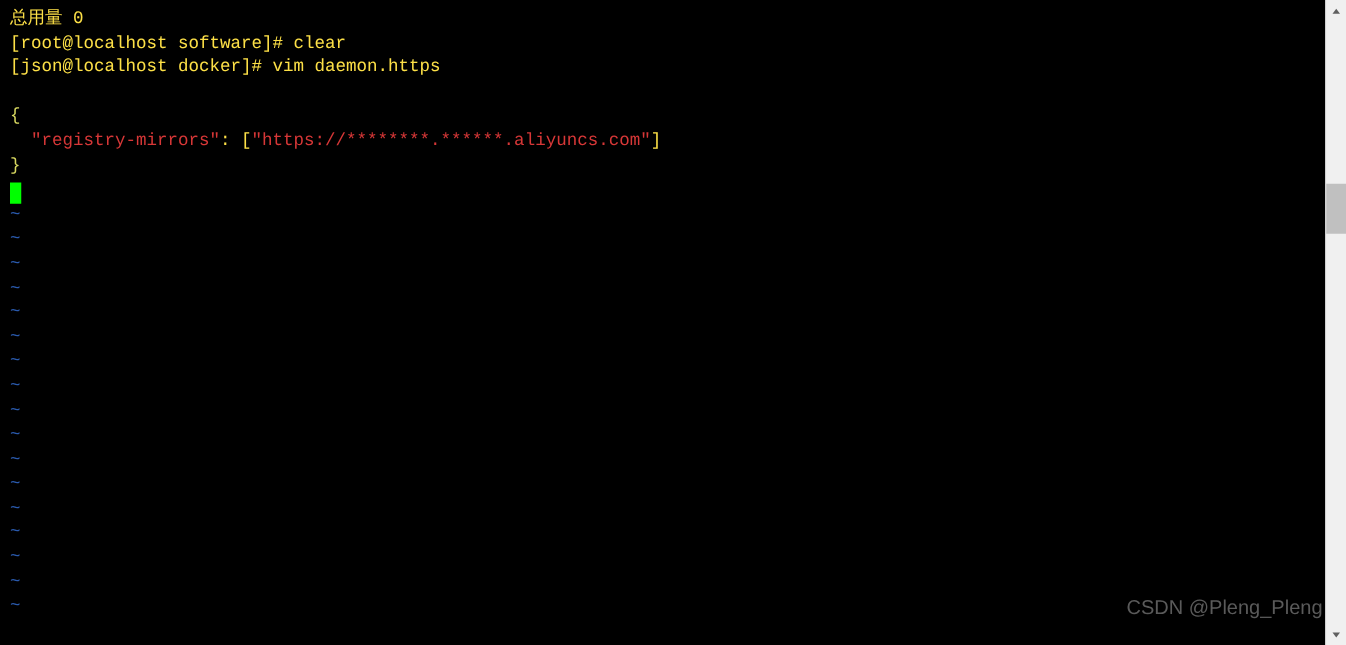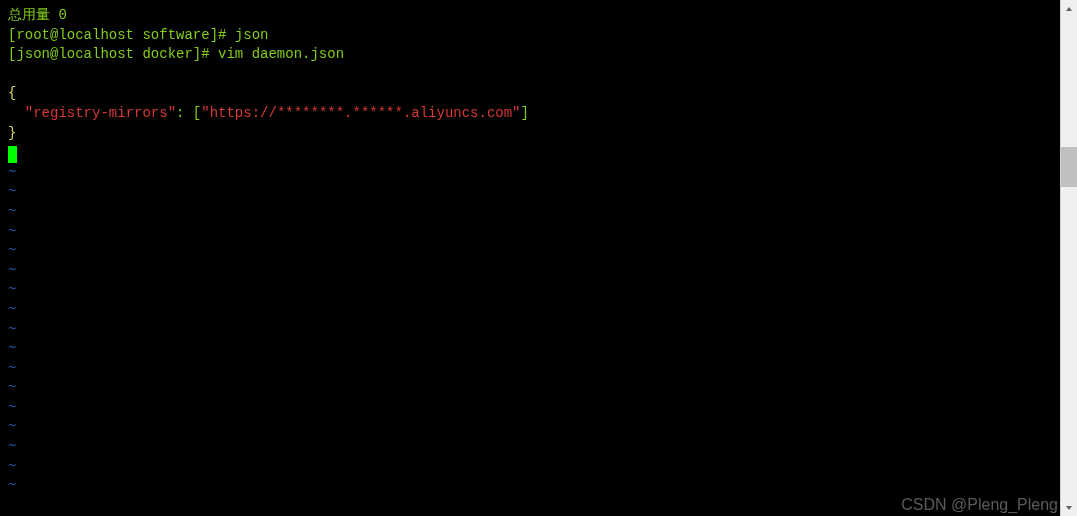--- a/index.html
+++ b/index.html
@@ -55,49 +55,49 @@
       position: absolute;
       top: 27%;
       width: 100%;
       height: 40px;
       background: #c0c0c0;
     }
     .line {
       white-space: pre;
       min-height: 19px;
     }
-    .white { color: #84cc16; }
+    .white { color: #fde047; }
     .yellow { color: #d7d75f; }
     .red { color: #d73737; }
     .blue { color: #2a5aad; }
     .cursor-block {
       display: inline-block;
       width: 9px;
       height: 17px;
       background: #00ff00;
       vertical-align: bottom;
     }
     .watermark {
       position: absolute;
-      bottom: 0;
+      bottom: 18px;
       right: 2px;
       color: #808080;
       font-size: 16px;
       font-family: Arial, sans-serif;
       opacity: 0.7;
     }
   </style>
 </head>
 <body>
 
 <div class="terminal-wrapper">
   <div class="terminal-content">
     <div class="line white">总用量 0</div>
-    <div class="line"><span class="white">[root@localhost software]# </span><span class="white">json</span></div>
-    <div class="line"><span class="white">[json@localhost docker]# </span><span class="white">vim daemon.json</span></div>
+    <div class="line"><span class="white">[root@localhost software]# </span><span class="white">clear</span></div>
+    <div class="line"><span class="white">[json@localhost docker]# </span><span class="white">vim daemon.https</span></div>
     <div class="line">&nbsp;</div>
     <div class="line"><span class="yellow">{</span></div>
     <div class="line">  <span class="red">"registry-mirrors"</span><span class="white">: [</span><span class="red">"https://********.******.aliyuncs.com"</span><span class="white">]</span></div>
     <div class="line"><span class="yellow">}</span></div>
     <div class="line"><span class="cursor-block"></span></div>
     <div class="line blue">~</div>
     <div class="line blue">~</div>
     <div class="line blue">~</div>
     <div class="line blue">~</div>
     <div class="line blue">~</div>

